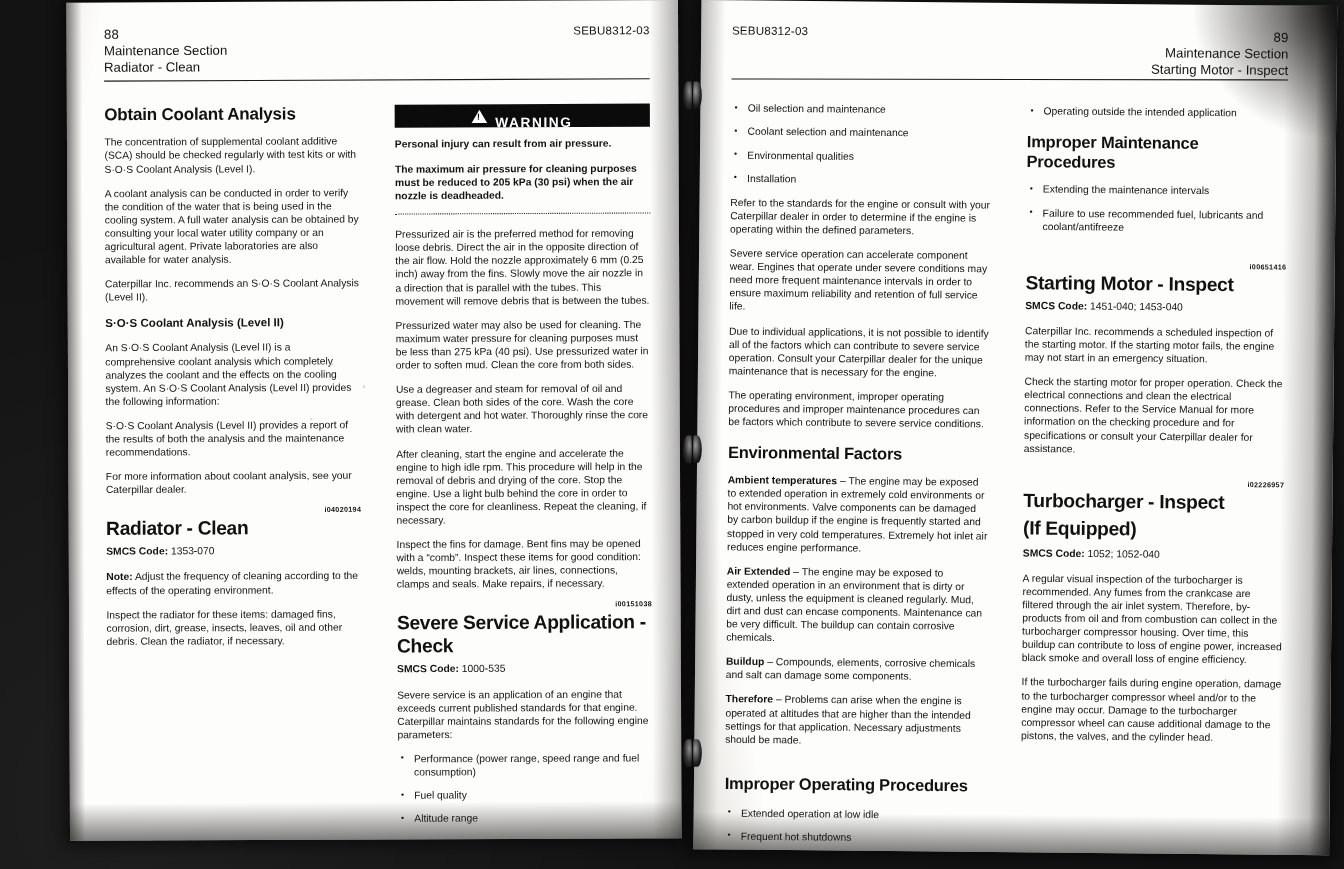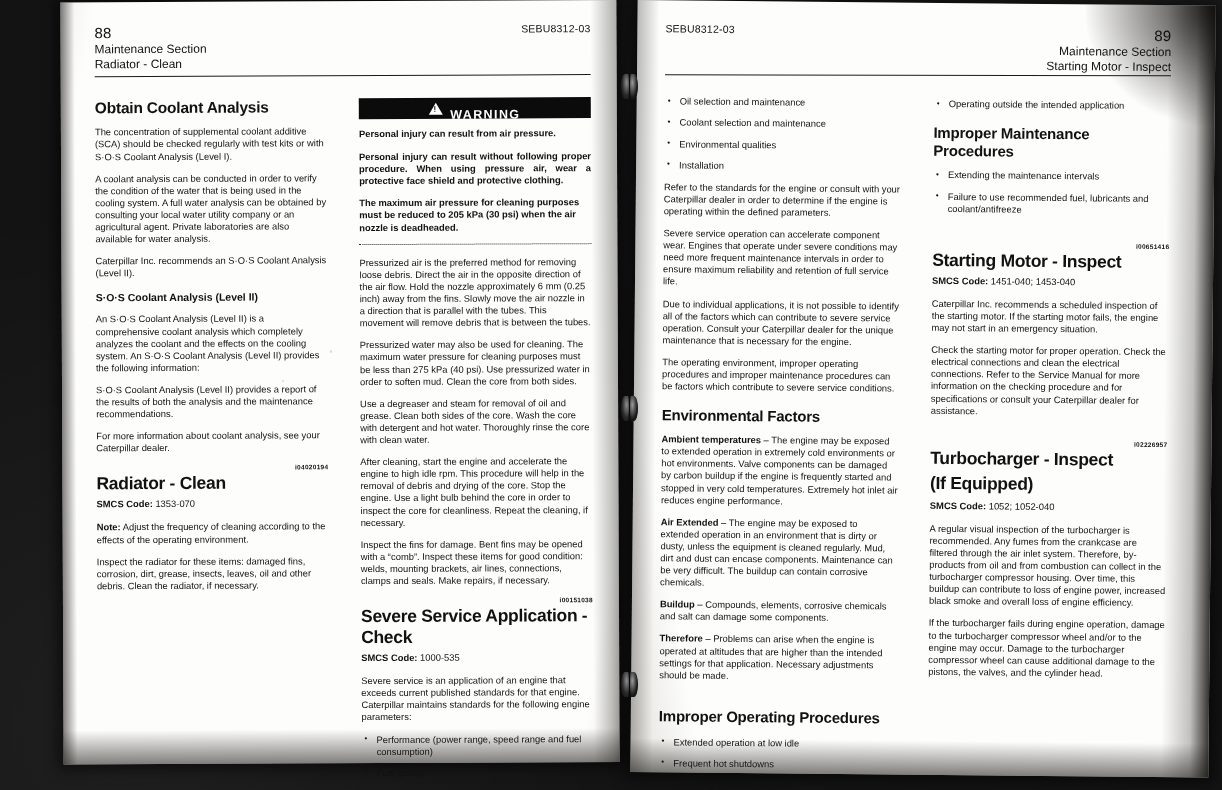--- a/index.html
+++ b/index.html
@@ -60,21 +60,21 @@
     position:absolute;left:0;bottom:0;width:100%;height:34px;
     background:linear-gradient(to top, rgba(25,23,20,.55), rgba(0,0,0,0));
     pointer-events:none;
   }
 
   
   .sheet-inner{position:absolute;inset:0;padding:22px 26px 10px 34px;box-sizing:border-box;}
 
   
   .head-row{display:flex;justify-content:space-between;align-items:flex-start;}
-  .folio{font-size:15px;letter-spacing:.2px;}
+  .folio{font-size:12px;letter-spacing:.2px;}
   .docnum{font-size:10.5px;letter-spacing:.2px;}
   .runhead{font-size:12px;line-height:12.5px;margin-top:2px;}
   .runhead-r{text-align:right;}
   .rule{height:1.4px;background:#1b1b1b;margin-top:6px;}
   .rule-skew{height:1.4px;background:#1b1b1b;margin-top:6px;
     transform:rotate(-0.45deg);transform-origin:0 50%;}
 
   
   .cols{display:flex;gap:32px;margin-top:22px;}
   .col{width:246px;}
@@ -166,21 +166,20 @@
         </div>
 
         <div class="col">
           <div class="warnbox">
             <div class="warnbar">
               <span class="tri"></span>
               <span class="wtext">WARNING</span>
             </div>
             <div class="warnbody">
               <p>Personal injury can result from air pressure.</p>
-              <p class="just">Personal injury can result without following proper procedure. When using pressure air, wear a protective face shield and protective clothing.</p>
               <p>The maximum air pressure for cleaning purposes must be reduced to 205 kPa  (30 psi) when the air nozzle is deadheaded.</p>
             </div>
             <div class="warnrule"></div>
           </div>
           <p>Pressurized air is the preferred method for removing loose debris. Direct the air in the opposite direction of the air flow. Hold the nozzle approximately 6 mm (0.25 inch) away from the fins. Slowly move the air nozzle in a direction that is parallel with the tubes. This movement will remove debris that is between the tubes.</p>
           <p>Pressurized water may also be used for cleaning. The maximum water pressure for cleaning purposes must be less than 275 kPa  (40 psi). Use pressurized water in order to soften mud. Clean the core from both sides.</p>
           <p>Use a degreaser and steam for removal of oil and grease. Clean both sides of the core. Wash the core with detergent and hot water. Thoroughly rinse the core with clean water.</p>
           <p>After cleaning, start the engine and accelerate the engine to high idle rpm. This procedure will help in the removal of debris and drying of the core. Stop the engine. Use a light bulb behind the core in order to inspect the core for cleanliness. Repeat the cleaning, if necessary.</p>
           <p>Inspect the fins for damage. Bent fins may be opened with a “comb”. Inspect these items for good condition: welds, mounting brackets, air lines, connections, clamps and seals. Make repairs, if necessary.</p>
           <div class="refnum">i00151038</div>

